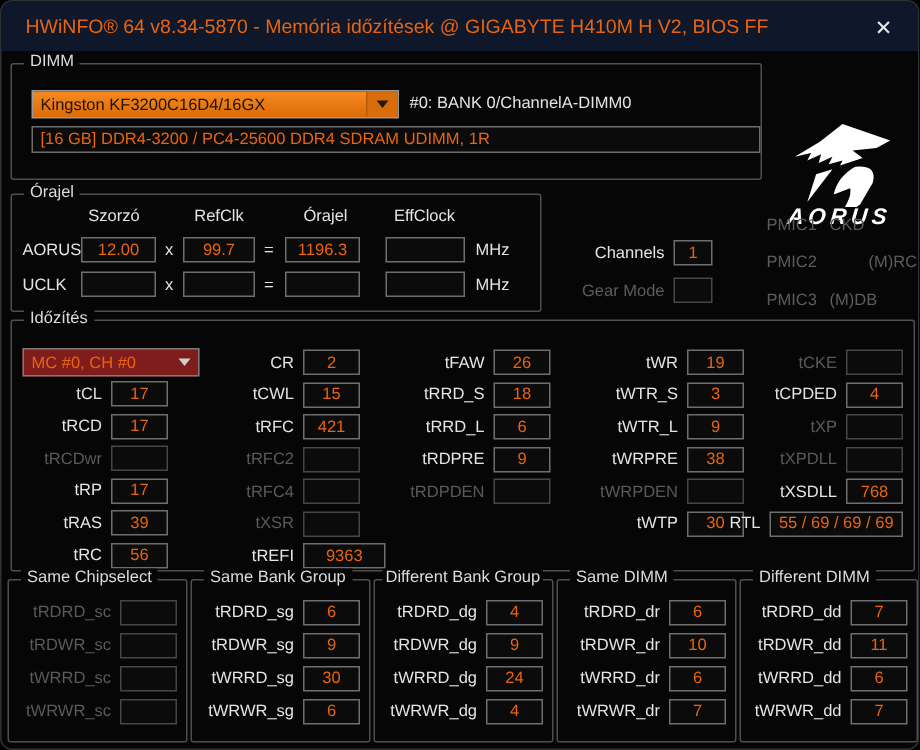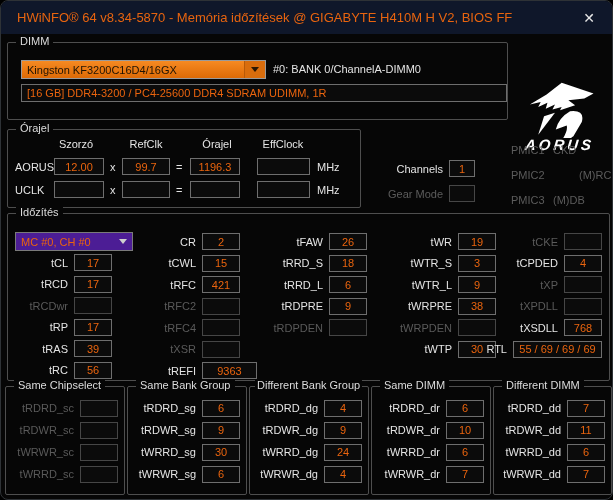--- a/index.html
+++ b/index.html
@@ -15,21 +15,21 @@
   .lbl.dim{color:#5c5c5c;}
   .vbox{position:absolute;height:17px;background:#0b0b0b;border:1px solid #6e6e6e;color:#ea640e;font-size:11px;display:flex;align-items:center;justify-content:center;box-sizing:border-box;}
   .vbox.dimb{border-color:#464646;}
   
   .combo{position:absolute;left:13px;top:17px;width:245px;height:19px;background:linear-gradient(#f68a22,#dd6a06);border:1px solid #9a9a9a;box-sizing:border-box;display:flex;align-items:center;cursor:pointer;}
   .combo .ctext{color:#1f1303;font-size:11px;padding-left:5px;flex:1;white-space:nowrap;overflow:hidden;}
   .combo .carr{width:20px;height:100%;background:#d96d0d;display:flex;align-items:center;justify-content:center;border-left:1px solid #b85a08;}
   .tri-dark{width:0;height:0;border-left:4px solid transparent;border-right:4px solid transparent;border-top:5px solid #2a1703;}
   .tri-light{width:0;height:0;border-left:4px solid transparent;border-right:4px solid transparent;border-top:5px solid #cfcfcf;}
   
-  .mccombo{position:absolute;left:7px;top:18px;width:118px;height:19px;background:#4c1d95;border:1px solid #7a7a7a;box-sizing:border-box;display:flex;align-items:center;cursor:pointer;}
+  .mccombo{position:absolute;left:7px;top:18px;width:118px;height:19px;background:#7f1d1d;border:1px solid #7a7a7a;box-sizing:border-box;display:flex;align-items:center;cursor:pointer;}
   .mccombo .ctext{color:#ea640e;font-size:11px;padding-left:5px;flex:1;white-space:nowrap;}
   .mccombo .carr{width:18px;display:flex;align-items:center;justify-content:center;}
   
   .tcol{position:absolute;}
   .trow{display:flex;align-items:center;justify-content:flex-end;gap:6px;height:21.5px;}
   .tlabel{font-size:11px;color:#e4e4e4;white-space:nowrap;}
   .tbox{width:38px;height:17px;background:#0b0b0b;border:1px solid #6e6e6e;color:#ea640e;font-size:11px;display:flex;align-items:center;justify-content:center;box-sizing:border-box;flex:0 0 auto;}
   .tbox.wide{width:55px;}
   .tbox.rtlbox{width:89px;}
   .trow.dis .tlabel{color:#5a5a5a;}
@@ -268,25 +268,25 @@
       <div class="rows">
         <div class="grow dis trow">
             <span class="tlabel">tRDRD_sc</span>
             <span class="tbox"></span>
           </div>
         <div class="grow dis trow">
             <span class="tlabel">tRDWR_sc</span>
             <span class="tbox"></span>
           </div>
         <div class="grow dis trow">
+            <span class="tlabel">tWRRD_sc</span>
+            <span class="tbox"></span>
+          </div>
+        <div class="grow dis trow">
             <span class="tlabel">tWRWR_sc</span>
-            <span class="tbox"></span>
-          </div>
-        <div class="grow dis trow">
-            <span class="tlabel">tWRRD_sc</span>
             <span class="tbox"></span>
           </div>
       </div>
     </div>
 
     <div class="grp bgrp" style="left:126px;top:352px;width:118px;height:107px;">
       <span class="glabel">Same Bank Group</span>
       <div class="rows">
         <div class="grow trow">
             <span class="tlabel">tRDRD_sg</span>

